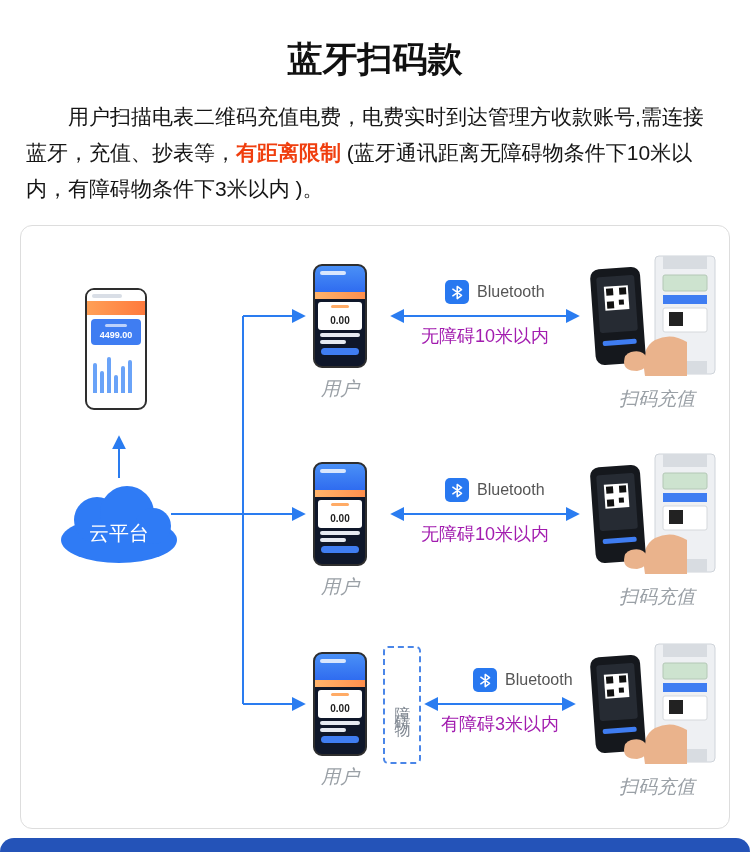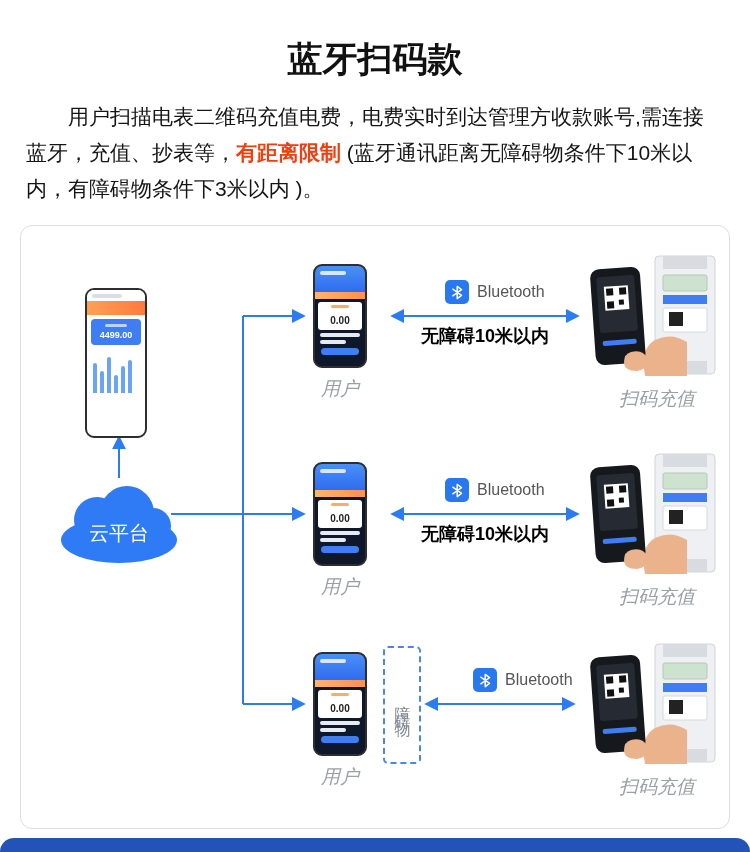--- a/index.html
+++ b/index.html
@@ -5,21 +5,21 @@
   html,body{margin:0;padding:0;background:#fff;}
   .page{position:relative;width:750px;height:852px;background:#fff;overflow:hidden;
         font-family:"Liberation Sans","DejaVu Sans",sans-serif;}
   .title{margin:0;padding-top:36px;text-align:center;font-size:35px;font-weight:700;color:#111;}
   .desc{margin:16px 26px 0;font-size:21px;line-height:1.72;color:#151515;text-indent:2em;}
   .desc .hl{color:#f03e0e;font-weight:700;}
   .diagram{position:absolute;left:20px;top:225px;width:708px;height:602px;
            border:1px solid #ddd;border-radius:12px;background:#fff;}
   .connectors{position:absolute;left:0;top:0;}
   .glabel{position:absolute;text-align:center;font-size:19px;color:#9aa0a6;font-style:italic;}
-  .dist{position:absolute;text-align:center;font-size:18px;font-weight:700;color:#000000;}
+  .dist{position:absolute;text-align:center;font-size:18px;font-weight:400;color:#a21caf;}
   
   .bt{position:absolute;display:flex;align-items:center;gap:8px;margin-left:16px;}
   .bt-icon{display:inline-flex;width:24px;height:24px;border-radius:5px;background:#2878f0;
            align-items:center;justify-content:center;}
   .bt-text{font-size:16px;color:#555;}
   
   .cloud{position:absolute;left:36px;top:258px;width:124px;height:80px;}
   .cloud-label{position:absolute;left:0;top:36px;width:124px;text-align:center;
                color:#fff;font-size:20px;}
   
@@ -35,21 +35,21 @@
   .p-head{height:26px;background:linear-gradient(180deg,#4a90f6,#2f6cf0);position:relative;}
   .p-head::after{content:"";position:absolute;left:5px;top:5px;width:26px;height:4px;
                  border-radius:2px;background:rgba(255,255,255,.8);}
   .p-banner{height:7px;background:linear-gradient(90deg,#ffb36b,#ff8f4d);}
   .p-card{margin:3px;background:#fff;border-radius:3px;text-align:center;padding:3px 0 2px;}
   .p-cap{display:block;margin:0 auto 2px;width:18px;height:3px;border-radius:2px;background:#ffab66;}
   .p-balance{font-size:10px;font-weight:700;color:#222;}
   .p-line{height:4px;margin:3px 5px;background:#e6eaf1;border-radius:2px;}
   .p-line.short{width:26px;}
   .p-btn{height:7px;margin:4px 6px 0;background:#3f7df2;border-radius:4px;}
-  .admin-phone{width:62px;height:150px;left:64px;top:62px;background:#fff;}
+  .admin-phone{width:62px;height:122px;left:64px;top:62px;background:#fff;}
   .a-head{height:11px;background:#fff;position:relative;}
   .a-head::after{content:"";position:absolute;left:5px;top:4px;width:30px;height:4px;
                  border-radius:2px;background:#d9dee6;}
   .a-banner{height:14px;background:linear-gradient(90deg,#ffa057,#ff7a3d);}
   .a-card{margin:4px;background:#3f7df2;border-radius:4px;text-align:center;
           color:#fff;font-size:9px;font-weight:700;padding:5px 0;}
   .a-card i{display:block;margin:0 auto 3px;width:22px;height:3px;border-radius:2px;
             background:rgba(255,255,255,.65);font-style:normal;}
   .a-chart{display:flex;align-items:flex-end;gap:3px;height:44px;padding:0 6px;}
   .a-chart i{width:4px;background:#6aa3f8;border-radius:2px 2px 0 0;}
@@ -210,20 +210,21 @@
       <span>障碍物</span>
     </div>
     <div class="bt" style="left:436px;top:442px">
       <span class="bt-icon">
         <svg width="15" height="15" viewBox="0 0 16 16">
             <path d="M3 4.5 L12.3 11 L7.7 14.5 L7.7 1.5 L12.3 5 L3 11.5" fill="none" stroke="#fff" stroke-width="1.6" stroke-linecap="round" stroke-linejoin="round"></path>
           </svg>
       </span>
       <span class="bt-text">Bluetooth</span>
     </div>
+    <div class="dist" style="left:394px;top:486px;width:170px">有障碍3米以内</div>
     <div class="device" style="left:566px;top:416px">
       <svg width="140" height="128" viewBox="0 0 140 128">
         <rect x="68" y="2" width="60" height="118" rx="4" fill="#eef0f3" stroke="#cfd4da"></rect>
         <rect x="76" y="2" width="44" height="13" fill="#d8dce1"></rect>
         <rect x="76" y="107" width="44" height="13" fill="#d8dce1"></rect>
         <rect x="76" y="21" width="44" height="16" rx="2" fill="#cde3cf" stroke="#b4c8b6"></rect>
         <rect x="76" y="41" width="44" height="9" fill="#3f7df2"></rect>
         <rect x="76" y="54" width="44" height="24" rx="2" fill="#ffffff" stroke="#d5d8dc"></rect>
         <rect x="82" y="58" width="14" height="14" fill="#222"></rect>
         <path d="M58 122 q-5 -28 10 -36 q16 -8 32 2 l0 34 z" fill="#eab38c"></path>

